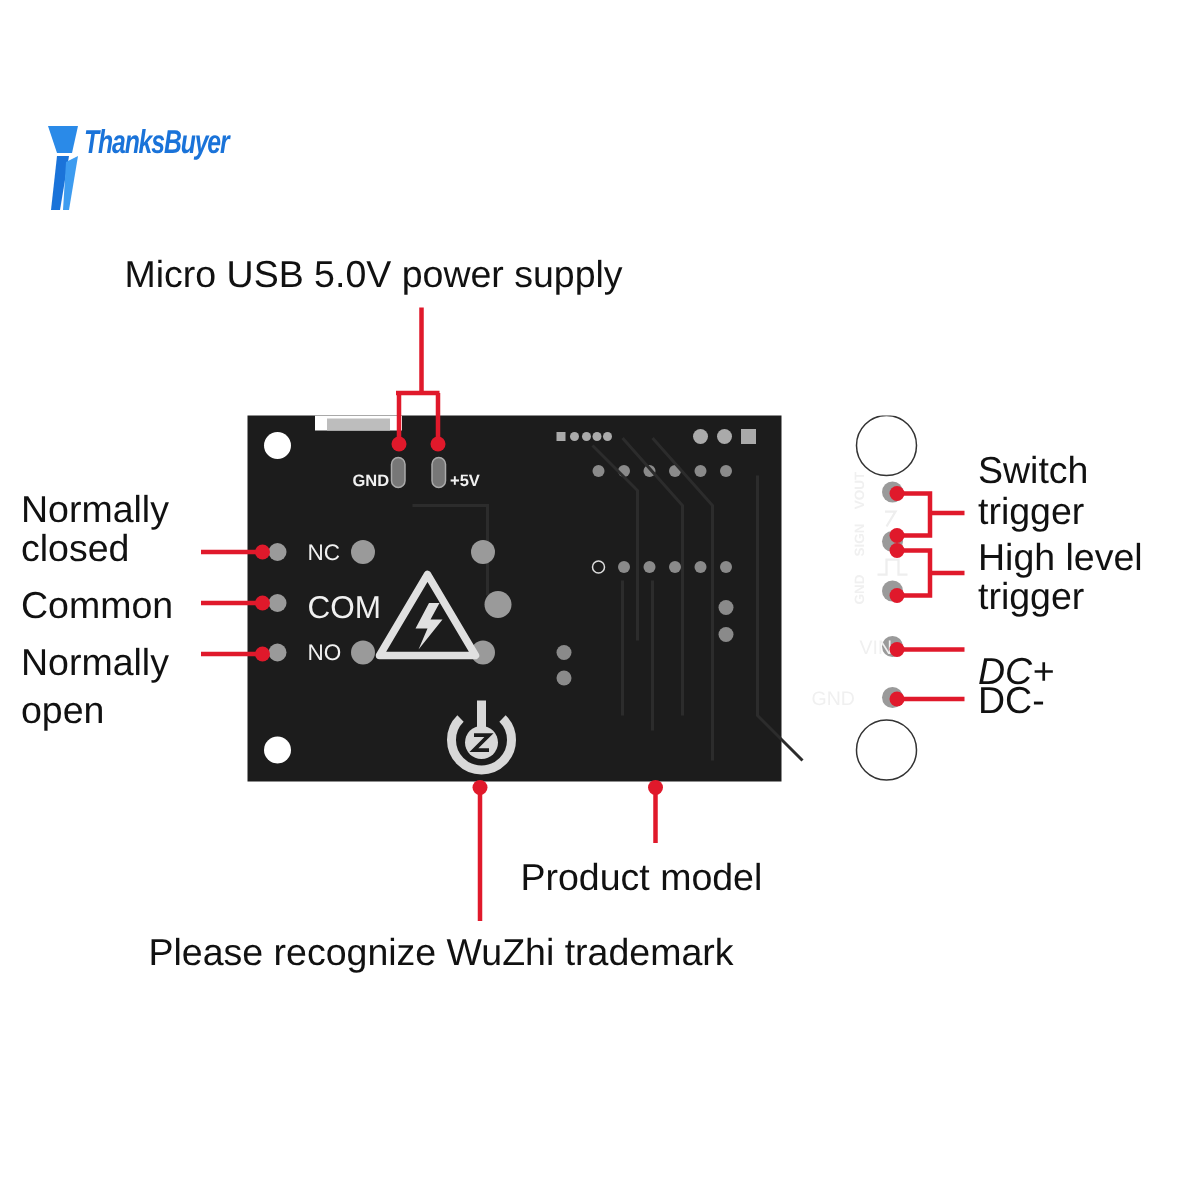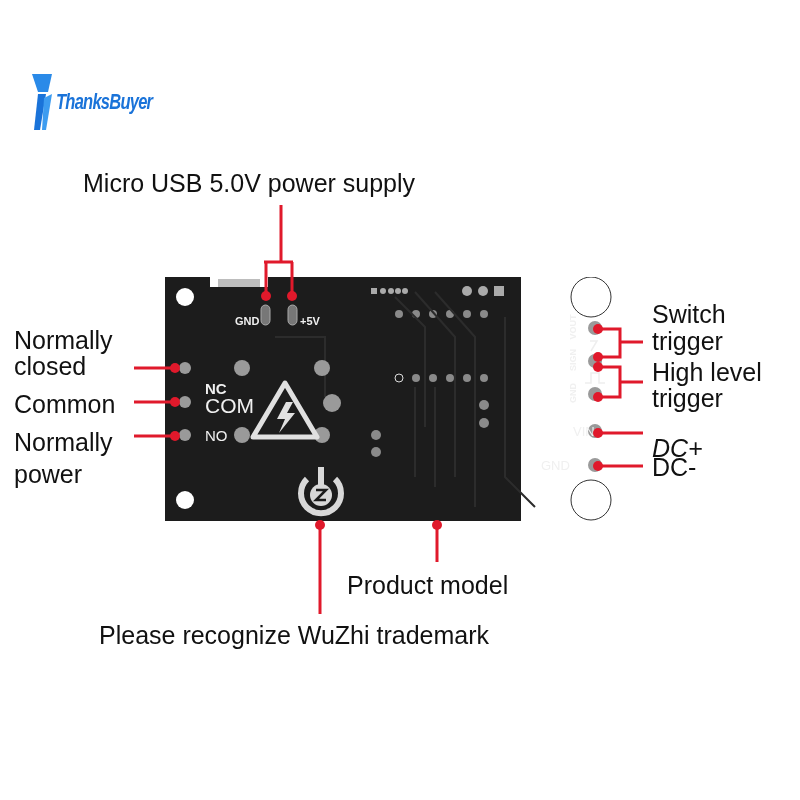--- a/index.html
+++ b/index.html
@@ -1,19 +1,19 @@
 <!DOCTYPE html>
 <html><head>
 <meta charset="utf-8">
 <style>
   html,body{margin:0;padding:0;background:#ffffff;}
   body{width:800px;height:800px;position:relative;overflow:hidden;font-family:"Liberation Sans",sans-serif;}
   .label{position:absolute;color:#111;font-family:"Liberation Sans",sans-serif;white-space:nowrap;}
   .big{font-size:25px;line-height:27px;}
-  .logo{position:absolute;left:32px;top:67px;height:70px;display:flex;align-items:center;}
+  .logo{position:absolute;left:32px;top:82px;height:70px;display:flex;align-items:flex-start;}
   .logo-mark{width:22px;height:60px;position:relative;}
   .logo-text{font-family:"Liberation Sans",sans-serif;font-weight:bold;font-style:italic;font-size:22px;color:#1a73d9;letter-spacing:-1px;transform:scaleX(0.75);transform-origin:left center;margin-left:2px;}
   .board{position:absolute;left:165px;top:277px;width:356px;height:244px;background:#1c1c1c;}
   .silk{position:absolute;color:#f0f0f0;font-family:"Liberation Sans",sans-serif;font-weight:bold;}
   .rot{transform:rotate(-90deg);transform-origin:center;}
   svg{position:absolute;left:0;top:0;}
 </style>
 </head>
 <body>
 
@@ -116,21 +116,21 @@
     <g>
       <path d="M142 202 A20 20 0 1 0 170 202" fill="none" stroke="#d8d8d8" stroke-width="6"></path>
       <rect x="153" y="190" width="6" height="22" fill="#d8d8d8"></rect>
       <circle cx="156" cy="218" r="11" fill="#d8d8d8"></circle>
       <path d="M151 213 L161 213 L151 223 L161 223" stroke="#1c1c1c" stroke-width="2.5" fill="none"></path>
     </g>
   </svg>
 
   <div class="silk" style="left:70px;top:38px;font-size:11px;">GND</div>
   <div class="silk" style="left:135px;top:38px;font-size:11px;">+5V</div>
-  <div class="silk" style="left:40px;top:83px;font-size:15px;font-weight:bold;margin-top:20px;">NC</div>
+  <div class="silk" style="left:40px;top:83px;font-size:15px;font-weight:normal;">NC</div>
   <div class="silk" style="left:40px;top:117px;font-size:21px;font-weight:normal;">COM</div>
   <div class="silk" style="left:40px;top:150px;font-size:15px;font-weight:normal;">NO</div>
   <div class="silk rot" style="left:390px;top:45px;font-size:9px;width:36px;text-align:center;">VOUT</div>
   <div class="silk rot" style="left:390px;top:78px;font-size:9px;width:36px;text-align:center;">SIGN</div>
   <div class="silk rot" style="left:390px;top:111px;font-size:9px;width:36px;text-align:center;">GND</div>
   <div class="silk" style="left:385px;top:147px;font-size:13px;font-weight:normal;margin-left:23px;">VIN</div>
   <div class="silk" style="left:376px;top:181px;font-size:13px;font-weight:normal;">GND</div>
 </div>
 
 <svg width="800" height="800" viewBox="0 0 800 800" style="pointer-events:none;">
@@ -160,21 +160,21 @@
       <circle cx="598" cy="466" r="5"></circle>
     <circle cx="320" cy="525" r="5"></circle>
       <circle cx="437" cy="525" r="5"></circle>
   </g>
 </svg>
 
 <div class="label big" style="left:14px;top:327px;">Normally</div>
 <div class="label big" style="left:14px;top:353px;">closed</div>
 <div class="label big" style="left:14px;top:391px;">Common</div>
 <div class="label big" style="left:14px;top:429px;">Normally</div>
-<div class="label big" style="left:14px;top:461px;">power</div>
+<div class="label big" style="left:14px;top:461px;">open</div>
 
 <div class="label big" style="left:652px;top:301px;">Switch</div>
 <div class="label big" style="left:652px;top:328px;">trigger</div>
 <div class="label big" style="left:652px;top:359px;">High level</div>
 <div class="label big" style="left:652px;top:385px;">trigger</div>
 <div class="label big" style="left:652px;top:435px;font-style:italic;">DC+</div>
 <div class="label big" style="left:652px;top:454px;">DC-</div>
 
 <div class="label big" style="left:347px;top:572px;">Product model</div>
 <div class="label big" style="left:99px;top:622px;">Please recognize WuZhi trademark</div>

